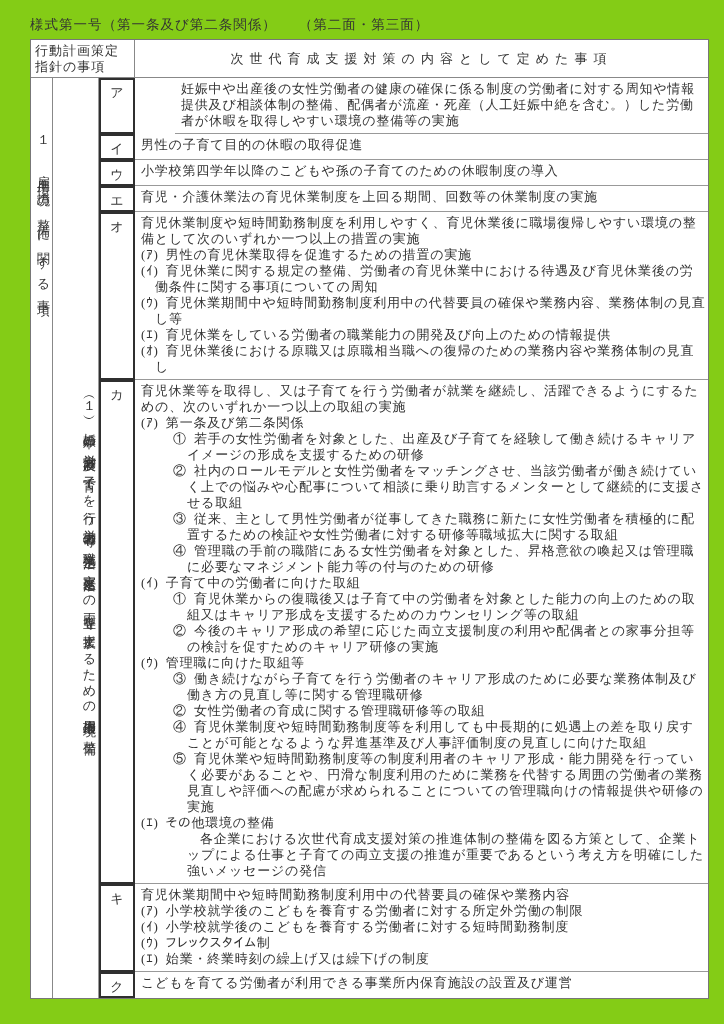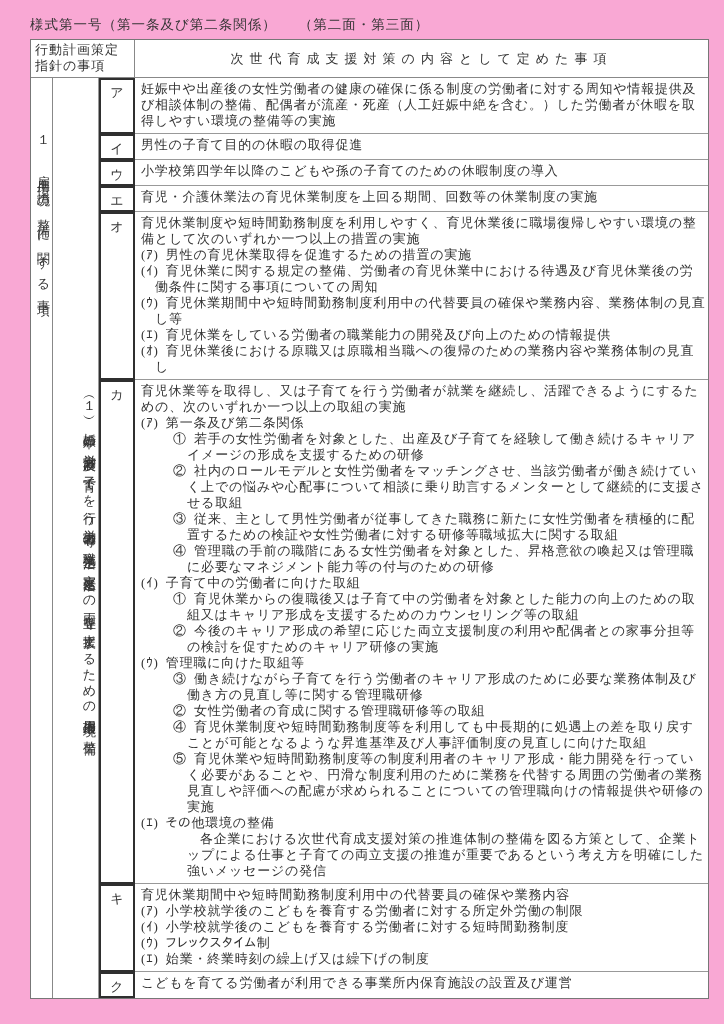--- a/index.html
+++ b/index.html
@@ -6,21 +6,21 @@
     margin: 0;
     padding: 0;
     background: #ffffff;
     font-family: "Liberation Serif", "DejaVu Serif", serif;
     color: #333333;
   }
   .page {
     position: relative;
     width: 724px;
     height: 1024px;
-    background: #f9a8d4;
+    background: #84cc16;
     overflow: hidden;
   }
   .doc-title {
     position: absolute;
     left: 30px;
     top: 16px;
     font-size: 13.5px;
     letter-spacing: 1px;
     white-space: nowrap;
   }
@@ -43,21 +43,20 @@
   .hdr-left {
     grid-column: 1 / 4;
     grid-row: 1;
     border-right: 1px solid #888888;
     border-bottom: 1px solid #888888;
     font-size: 13px;
     line-height: 16px;
     padding: 3px 2px 0 4px;
     letter-spacing: 1px;
     white-space: pre-line;
-    font-family: Liberation Mono, monospace;
   }
   .hdr-right {
     grid-column: 4;
     grid-row: 1;
     border-bottom: 1px solid #888888;
     font-size: 13px;
     letter-spacing: 6px;
     display: flex;
     align-items: center;
     justify-content: center;
@@ -131,21 +130,21 @@
   <div class="main-table" id="main-table">
     <div class="hdr-left">行動計画策定
 指針の事項</div>
     <div class="hdr-right">次世代育成支援対策の内容として定めた事項</div>
     <div class="cat-cell">１　雇用環境の整備に関する事項</div>
     <div class="subcat-cell">（１）　妊娠中の労働者及び子育てを行う労働者等の職業生活と家庭生活との両立等を支援するための雇用環境の整備</div>
 
   <div class="kcell" style="grid-row: 2;">
         <div class="kbox">ア</div>
       </div>
-      <div class="ccell" style="grid-row: 2;">
+      <div class="ccell" style="grid-row: 2; margin-left: 40px;">
         <div class="p0">妊娠中や出産後の女性労働者の健康の確保に係る制度の労働者に対する周知や情報提供及び相談体制の整備、配偶者が流産・死産（人工妊娠中絶を含む。）した労働者が休暇を取得しやすい環境の整備等の実施</div>
       </div>
       <div class="kcell" style="grid-row: 3;">
         <div class="kbox">イ</div>
       </div>
       <div class="ccell" style="grid-row: 3;">
         <div class="p0">男性の子育て目的の休暇の取得促進</div>
       </div>
       <div class="kcell" style="grid-row: 4;">
         <div class="kbox">ウ</div>

